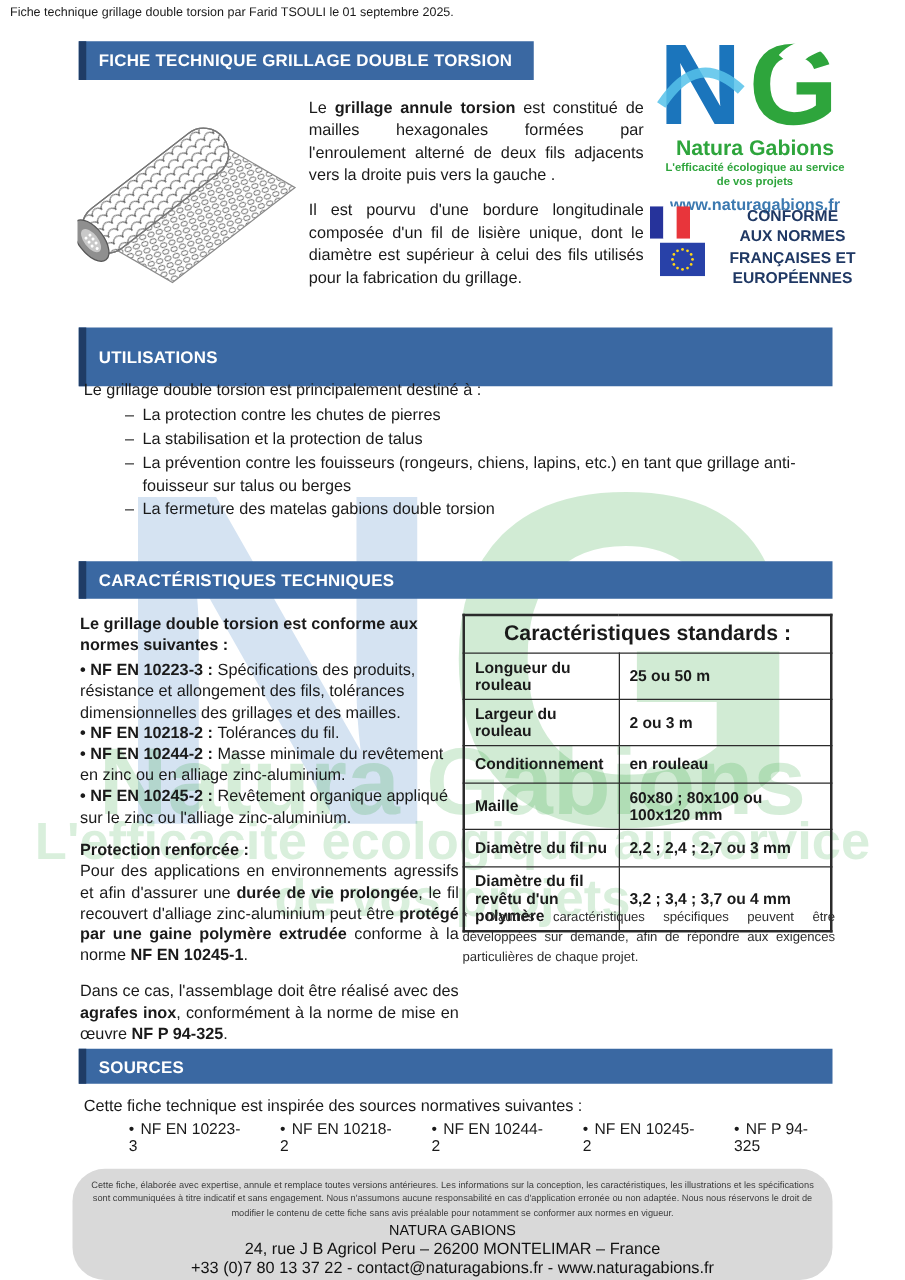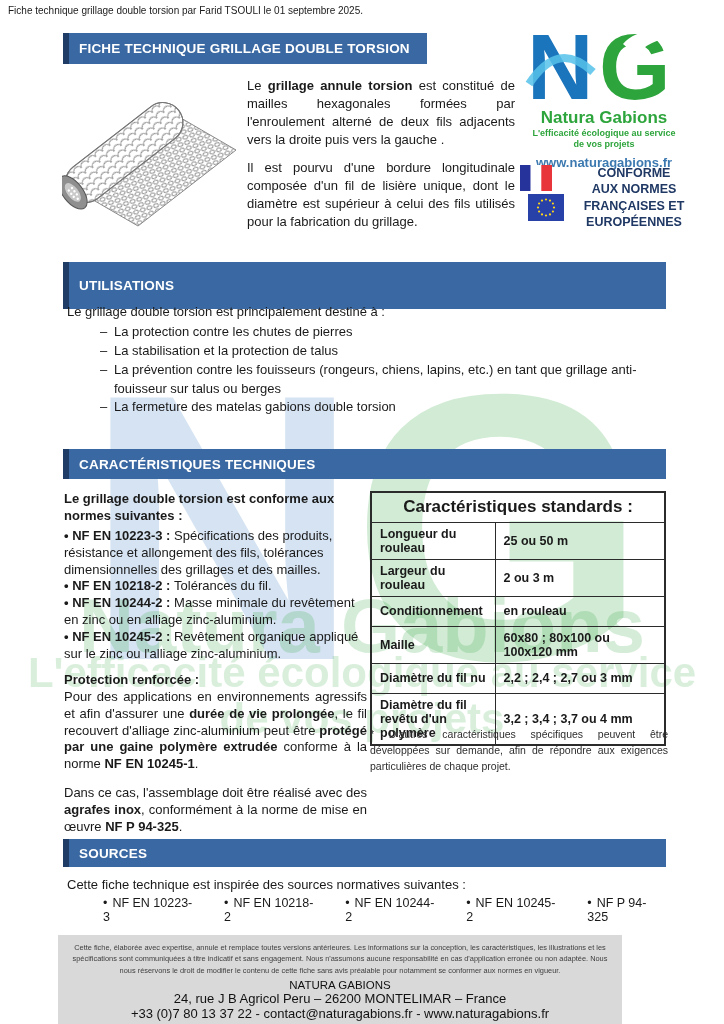--- a/index.html
+++ b/index.html
@@ -73,21 +73,21 @@
   .std-table tr.tall td { height:48px; }
   .std-table td.lbl { width:124px; }
   .table-footnote { left:370px; top:727px; width:298px; font-size:10.5px; line-height:1.5; color:#2e2e2e; text-align:justify; }
 
   
   .sources-lead { left:67px; top:877px; font-size:13px; }
   .sources-row { left:103px; top:896px; width:560px; display:flex; gap:30px; font-size:12.5px; }
   .s-item .marker { margin-right:5px; }
 
   
-  .footer { left:58px; top:935px; width:564px; height:89px; background:#D9D9D9; text-align:center; color:#111; }
+  .footer { left:58px; top:935px; width:608px; height:89px; background:#D9D9D9; text-align:center; color:#111;border-radius:26px; }
   .footer .disclaimer { font-size:7.4px; color:#3d3d3d; line-height:1.55; padding:7px 14px 0 14px; }
   .footer .company { font-size:11.5px; margin-top:3px; }
   .footer .address { font-size:13px; }
   .footer .contact { font-size:13px; }
 </style>
 </head>
 <body>
 
 <div class="page">
 

